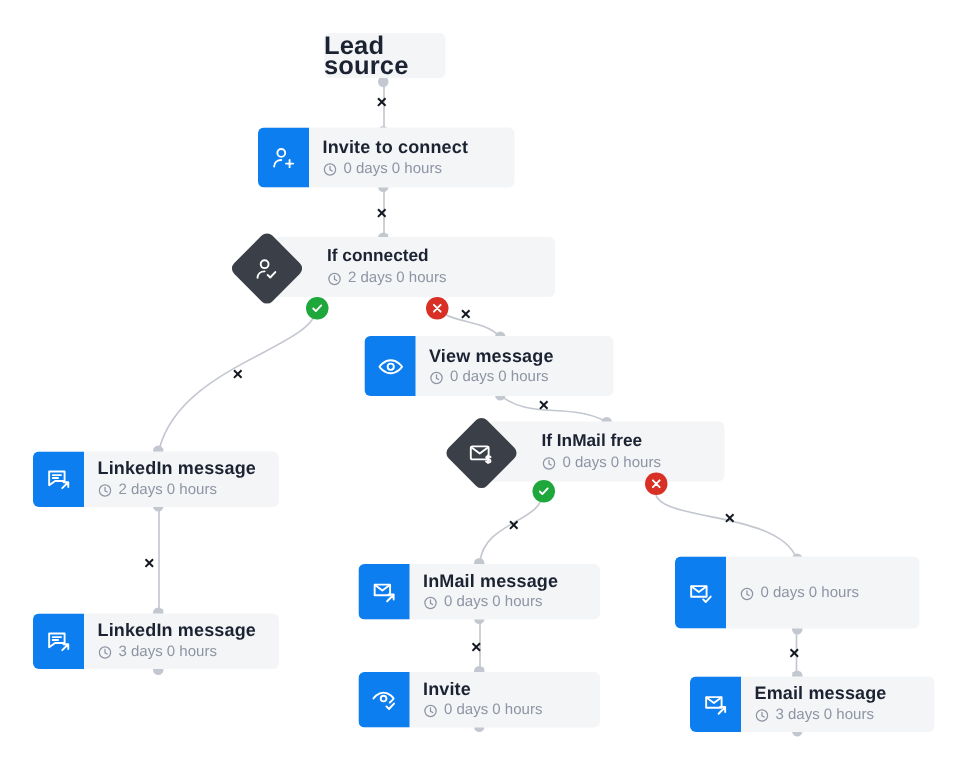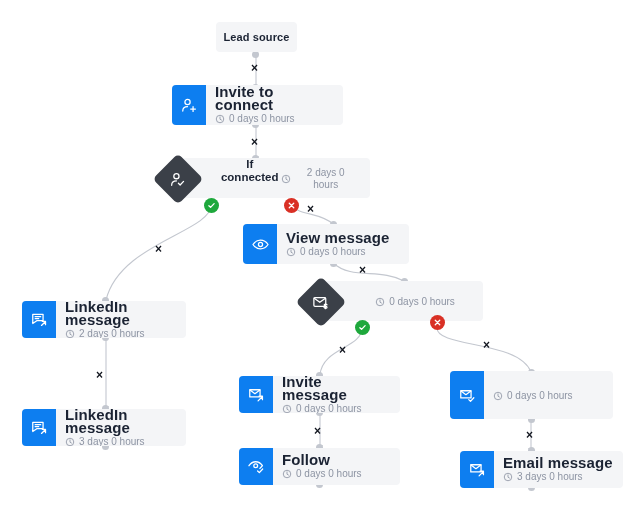--- a/index.html
+++ b/index.html
@@ -4,31 +4,31 @@
 <style>
   html,body{margin:0;padding:0;background:#ffffff;}
   body{width:641px;height:520px;font-family:"Liberation Sans",sans-serif;overflow:hidden;}
   #canvas{position:relative;width:641px;height:520px;background:#ffffff;}
   #edges{position:absolute;left:0;top:0;width:641px;height:520px;pointer-events:none;}
 
   
   .node{position:absolute;display:flex;align-items:stretch;background:#f4f5f7;border-radius:4px;overflow:hidden;}
   .node .tile{width:34px;min-width:34px;background:#0d7ef0;display:flex;align-items:center;justify-content:center;}
   .node .body{flex:1;display:flex;flex-direction:column;justify-content:center;padding:5px 10px 5px 9px;}
-  .node .title{font-size:15px;font-weight:bold;color:#1b2333;line-height:13px;letter-spacing:.1px;}
+  .node .title{font-size:12px;font-weight:bold;color:#1b2333;line-height:13px;letter-spacing:.1px;}
   .node .meta{display:flex;align-items:center;gap:4px;margin-top:2px;font-size:10px;color:#8d94a3;line-height:12px;}
 
   
   .node.plain{background:#f4f5f7;}
   .node.plain .body{align-items:center;padding:0;justify-content:center;}
-  .node.plain .title{font-size:11px;}
+  .node.plain .title{font-size:17px;}
 
   
   .cond{position:absolute;display:flex;align-items:center;}
-  .cond .panel{position:absolute;left:22px;top:0;height:40px;background:#f4f5f7;border-radius:4px;display:flex;flex-direction:row;justify-content:center;padding:0 14px 0 36px;box-sizing:border-box;text-align:center;}
+  .cond .panel{position:absolute;left:22px;top:0;height:40px;background:#f4f5f7;border-radius:4px;display:flex;flex-direction:column;justify-content:center;padding:0 14px 0 36px;box-sizing:border-box;}
   .cond .diamond{position:relative;z-index:2;width:36px;height:36px;background:#3b4048;border-radius:5px;transform:rotate(45deg);display:flex;align-items:center;justify-content:center;}
   .cond .diamond .ico{transform:rotate(-45deg);display:flex;}
   .cond .title{font-size:11.5px;font-weight:bold;color:#1b2333;line-height:13px;}
   .cond .meta{display:flex;align-items:center;gap:4px;margin-top:2px;font-size:10px;color:#8d94a3;line-height:12px;}
 
   
   .dot{position:absolute;width:7px;height:7px;border-radius:50%;background:#c3c7cf;}
   
   .xmark{position:absolute;font-size:12px;font-weight:bold;color:#12161f;line-height:1;font-family:"Liberation Sans",sans-serif;}
   
@@ -189,20 +189,21 @@
               <path d="M12 7v5.5l3.5 2" stroke-linecap="round"></path>
             </svg>
         </span>
         <span>0 days 0 hours</span>
       </div>
     </div>
   </div>
 
   <div class="cond" style="left:303px;top:281px;width:180px;height:40px">
     <div class="panel" style="width:158px">
+      <div class="title">If InMail free</div>
       <div class="meta">
         <span>
           <svg width="10" height="10" viewBox="0 0 24 24" fill="none" stroke="#8d94a3" stroke-width="2">
               <circle cx="12" cy="12" r="9"></circle>
               <path d="M12 7v5.5l3.5 2" stroke-linecap="round"></path>
             </svg>
         </span>
         <span>0 days 0 hours</span>
       </div>
     </div>
@@ -280,21 +281,21 @@
     <div class="tile">
       <span>
         <svg width="19" height="19" viewBox="0 0 24 24" fill="none" stroke="#ffffff" stroke-width="1.6" stroke-linecap="round" stroke-linejoin="round">
           <path d="M3.5 6h13v9h-13z"></path>
             <path d="M3.8 6.4l6.2 4.6 6.2-4.6"></path>
           <path d="M14 20l5.5-5.5M15.2 14.2h4.3v4.3"></path>
         </svg>
       </span>
     </div>
     <div class="body">
-      <div class="title">Invite message</div>
+      <div class="title">InMail message</div>
       <div class="meta">
         <span>
           <svg width="10" height="10" viewBox="0 0 24 24" fill="none" stroke="#8d94a3" stroke-width="2">
               <circle cx="12" cy="12" r="9"></circle>
               <path d="M12 7v5.5l3.5 2" stroke-linecap="round"></path>
             </svg>
         </span>
         <span>0 days 0 hours</span>
       </div>
     </div>
@@ -304,21 +305,21 @@
     <div class="tile">
       <span>
         <svg width="19" height="19" viewBox="0 0 24 24" fill="none" stroke="#ffffff" stroke-width="1.6" stroke-linecap="round" stroke-linejoin="round">
           <path d="M2.5 11S5.8 6 11 6s8.5 5 8.5 5-1.3 2-3.3 3.4"></path>
             <circle cx="11" cy="11" r="2.4"></circle>
           <path d="M13.4 17.6l2.2 2.2 4.2-4.6"></path>
         </svg>
       </span>
     </div>
     <div class="body">
-      <div class="title">Follow</div>
+      <div class="title">Invite</div>
       <div class="meta">
         <span>
           <svg width="10" height="10" viewBox="0 0 24 24" fill="none" stroke="#8d94a3" stroke-width="2">
               <circle cx="12" cy="12" r="9"></circle>
               <path d="M12 7v5.5l3.5 2" stroke-linecap="round"></path>
             </svg>
         </span>
         <span>0 days 0 hours</span>
       </div>
     </div>

